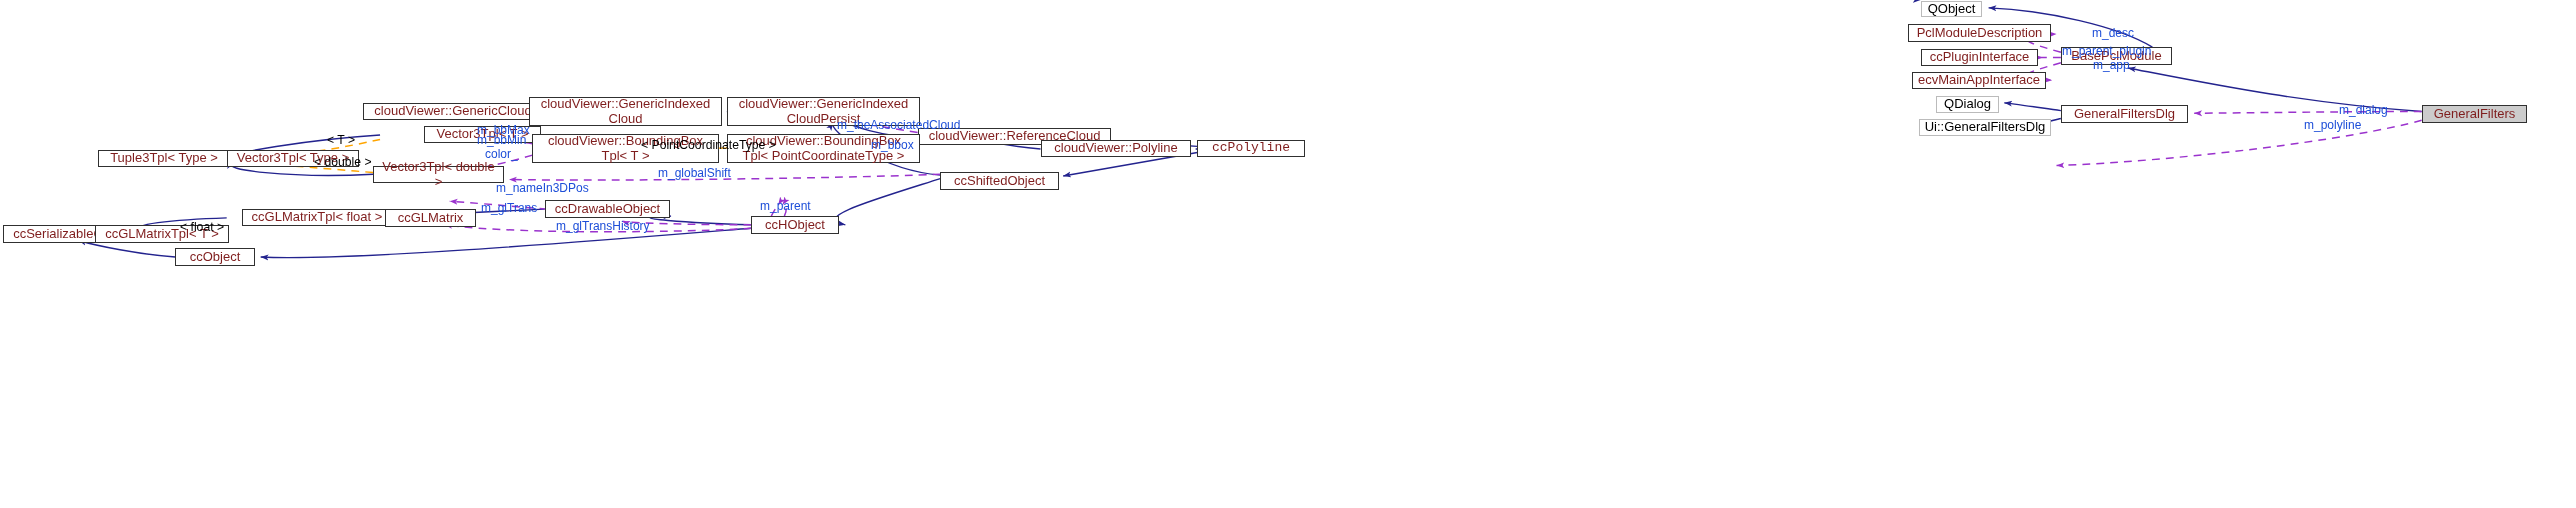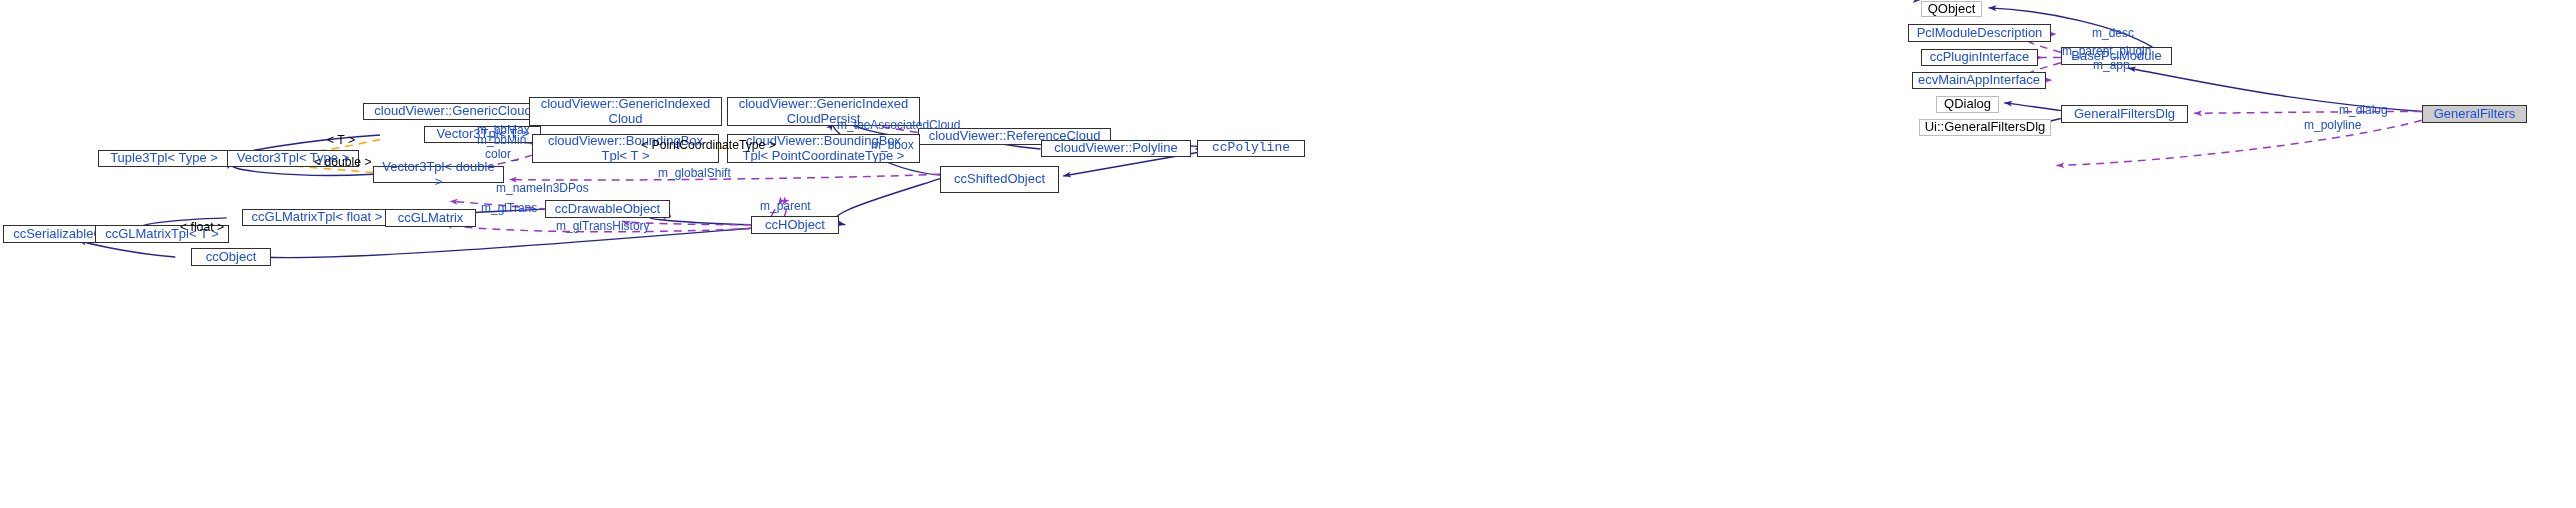--- a/index.html
+++ b/index.html
@@ -1,20 +1,20 @@
 <!DOCTYPE html>
 <html style="font-size:14px"><head>
 <meta charset="utf-8">
 <style>
   html,body{margin:0;padding:0;background:#ffffff;}
   body{font-family:"Liberation Sans","DejaVu Sans",sans-serif;}
   #diagram{position:relative;width:2576px;height:508px;background:#fff;overflow:hidden;}
   svg#edges{position:absolute;left:0;top:0;width:2576px;height:508px;pointer-events:none;}
   .node{position:absolute;box-sizing:border-box;display:flex;align-items:center;justify-content:center;
-        text-align:center;background:#ffffff;border:0.9px solid #404040;color:#1d4ed8;
+        text-align:center;background:#ffffff;border:0.9px solid #404040;color:#7f1d1d;
         font-size:13px;line-height:1.12;padding:0.9px 3.5px;white-space:pre-line;}
   .node.strong{border:1.7px solid #303030;}
   .node.light{border:0.9px solid #bbbbbb;color:#000;}
   .node.current{background:#cccccc;border:1.7px solid #303030;}
   .edgelabel{position:absolute;font-size:12px;color:#1d4ed8;white-space:nowrap;background:transparent;}
   .tmpllabel{position:absolute;font-size:12.2px;color:#000;white-space:nowrap;}
 </style>
 </head>
 <body>
 
@@ -144,28 +144,28 @@
       <div class="node strong" style="left: 1041px; top: 140px; width: 150px; height: 17.4px;">cloudViewer::Polyline</div>
       <div class="node strong" style="left: 1197px; top: 140px; width: 108px; height: 17.4px; font-family: Liberation Mono, monospace;">ccPolyline</div>
       <div class="node strong" style="left: 380px; top: 126px; width: 117px; height: 17.4px; margin-left: 44px;">Vector3Tpl&lt; T &gt;</div>
       <div class="node strong" style="left: 532px; top: 134px; width: 187px; height: 29px;">cloudViewer::BoundingBox
 Tpl&lt; T &gt;</div>
       <div class="node strong" style="left: 727px; top: 134px; width: 193px; height: 29px;">cloudViewer::BoundingBox
 Tpl&lt; PointCoordinateType &gt;</div>
       <div class="node strong" style="left: 98px; top: 150px; width: 132px; height: 17.4px;">Tuple3Tpl&lt; Type &gt;</div>
       <div class="node strong" style="left: 227px; top: 150px; width: 132px; height: 17.4px;">Vector3Tpl&lt; Type &gt;</div>
       <div class="node strong" style="left: 373px; top: 166px; width: 131px; height: 17.4px;">Vector3Tpl&lt; double &gt;</div>
-      <div class="node strong" style="left: 940px; top: 166px; width: 119px; height: 27px; text-align: right;">ccShiftedObject</div>
+      <div class="node strong" style="left: 940px; top: 172px; width: 119px; height: 18px; text-align: right;">ccShiftedObject</div>
       <div class="node strong" style="left: 242px; top: 209px; width: 150px; height: 17.4px;">ccGLMatrixTpl&lt; float &gt;</div>
       <div class="node strong" style="left: 385px; top: 209px; width: 91px; height: 18.3px;">ccGLMatrix</div>
       <div class="node strong" style="left: 545px; top: 200px; width: 125px; height: 18.3px;">ccDrawableObject</div>
       <div class="node strong" style="left: 751px; top: 216px; width: 88px; height: 18.3px;">ccHObject</div>
       <div class="node strong" style="left: 2.6px; top: 225px; width: 139px; height: 18.3px;">ccSerializableObject</div>
       <div class="node strong" style="left: 95px; top: 225px; width: 134px; height: 18.3px;">ccGLMatrixTpl&lt; T &gt;</div>
-      <div class="node strong" style="left: 175px; top: 248px; width: 80px; height: 18.3px; margin-left: 16px;">ccObject</div>
+      <div class="node strong" style="left: 175px; top: 248px; width: 80px; height: 18.3px;">ccObject</div>
     </div>
   <div id="labels">
       <div class="edgelabel" style="left: 2092px; top: 26px;">m_desc</div>
       <div class="edgelabel" style="left: 2062px; top: 44px;">m_parent_plugin</div>
       <div class="edgelabel" style="left: 2093px; top: 58px;">m_app</div>
       <div class="edgelabel" style="left: 2315px; top: 103px; padding-left: 24px;">m_dialog</div>
       <div class="edgelabel" style="left: 2304px; top: 118px;">m_polyline</div>
       <div class="edgelabel" style="left: 837px; top: 118px;">m_theAssociatedCloud</div>
       <div class="edgelabel" style="left: 871px; top: 138px;">m_bbox</div>
       <div class="edgelabel" style="left: 477px; top: 123px;">m_bbMax</div>

